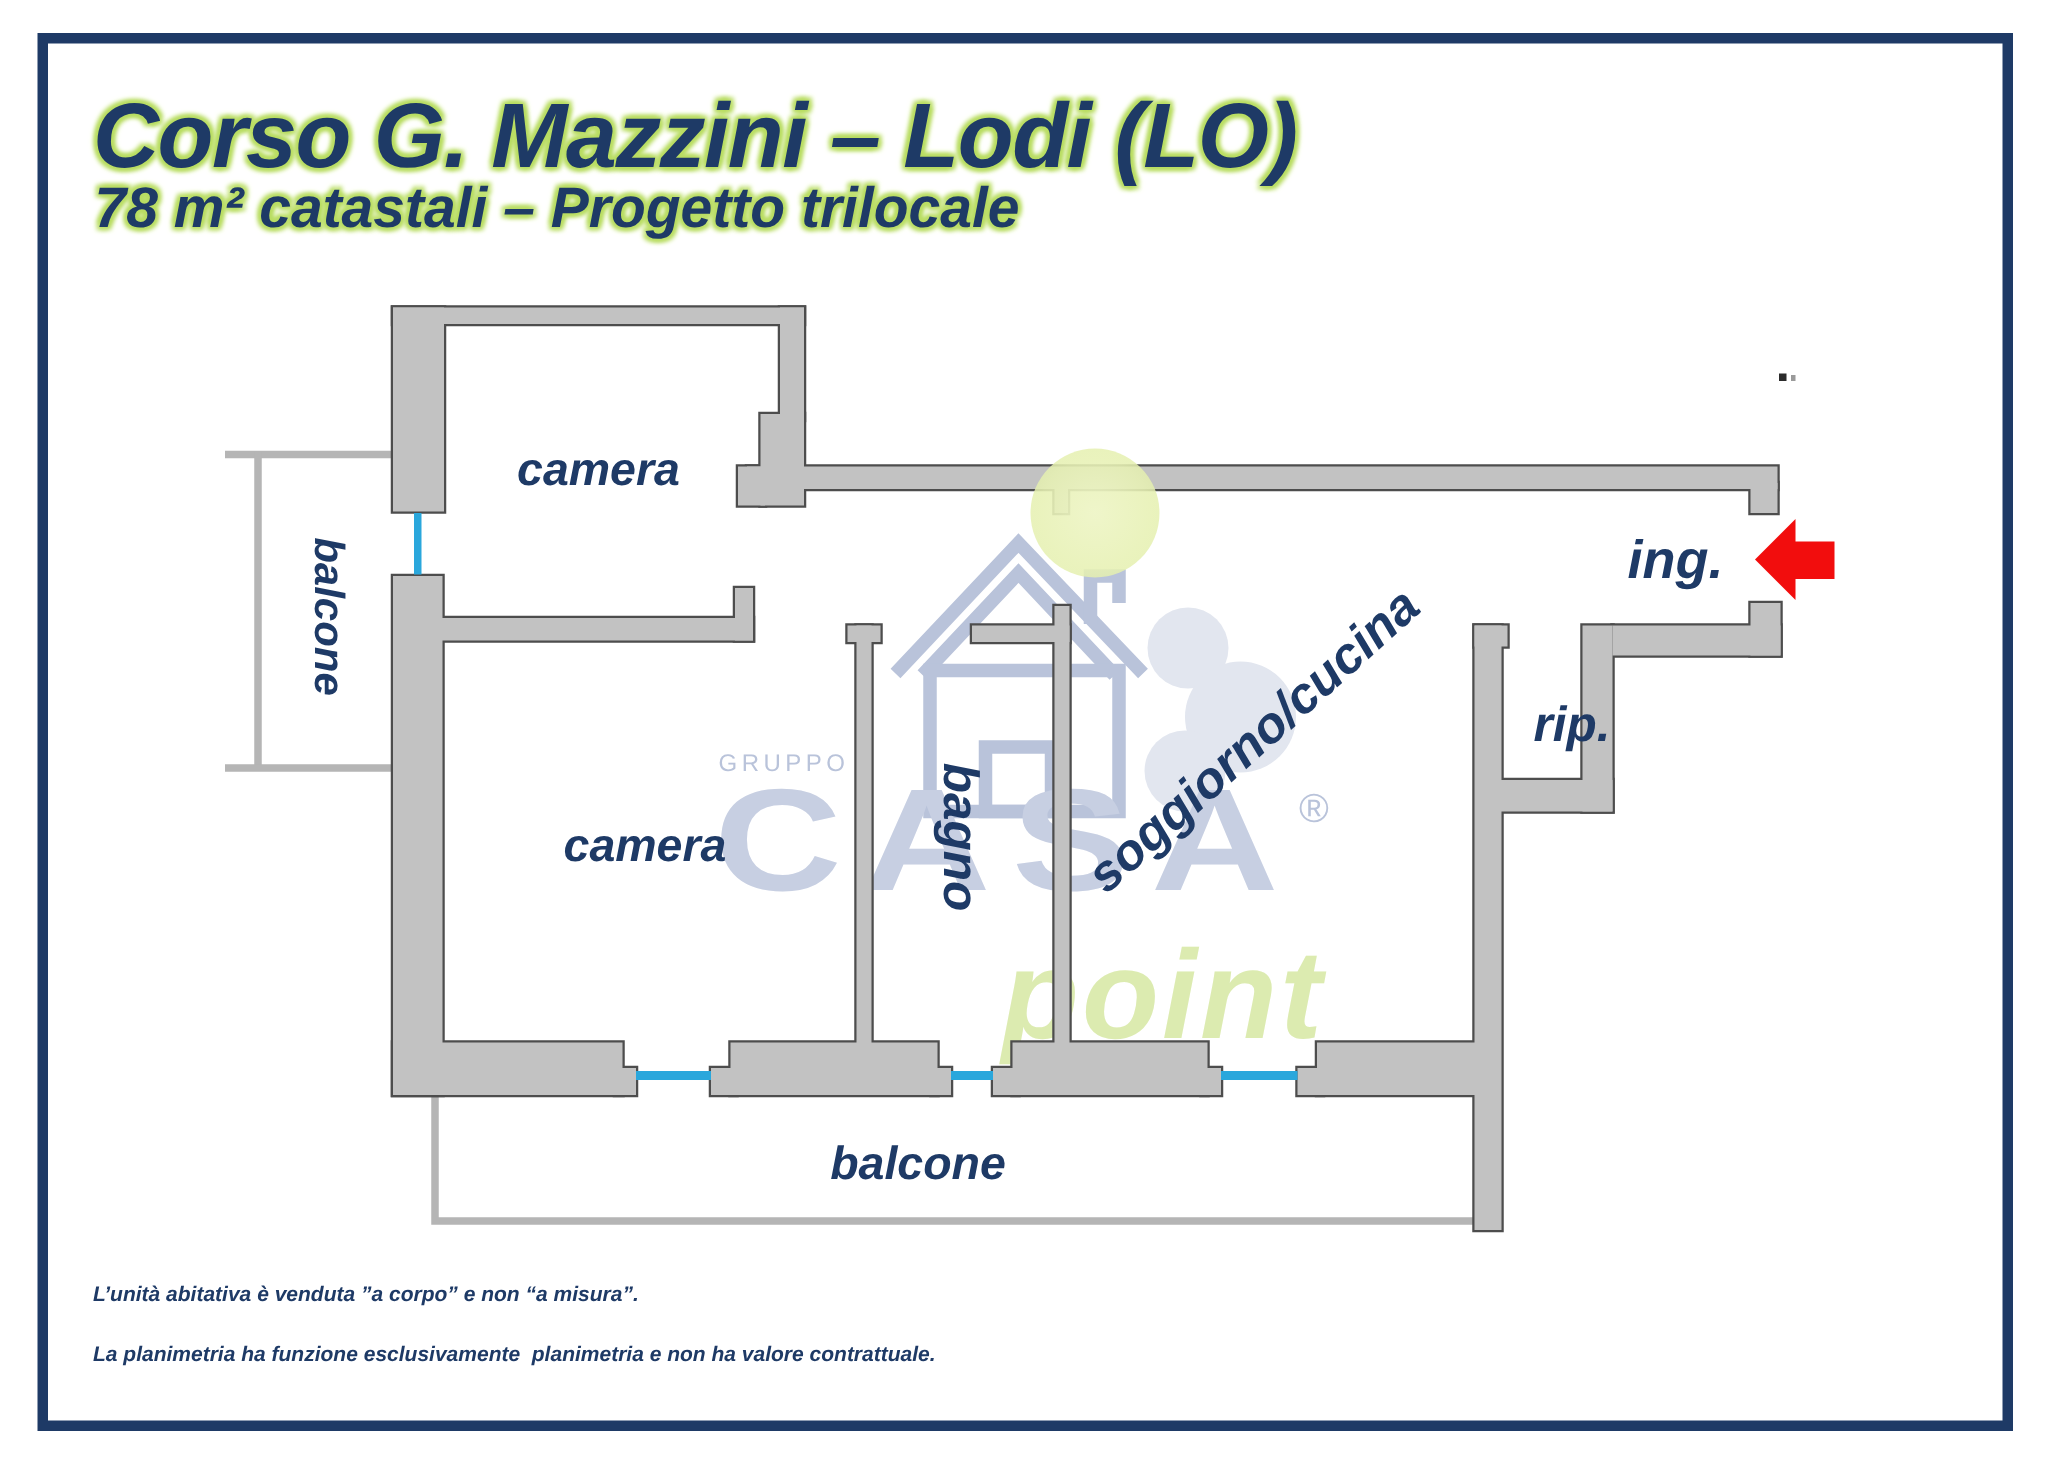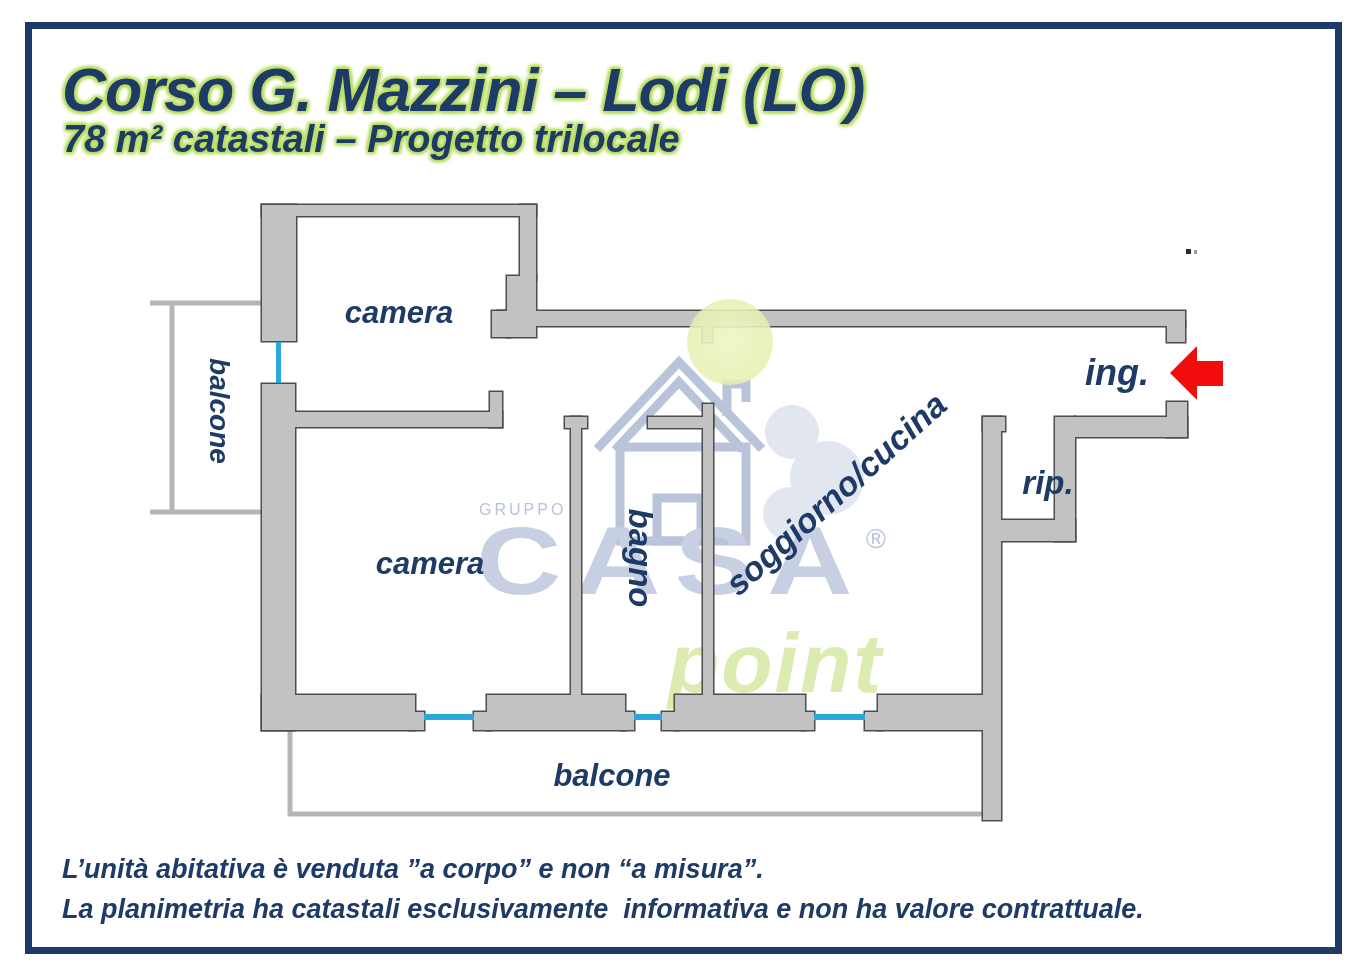--- a/index.html
+++ b/index.html
@@ -31,21 +31,21 @@
   #wm-gruppo{position:absolute;left:479px;top:501px;z-index:1;color:var(--wm-blue);
       font-size:16px;letter-spacing:3px;}
   #wm-brand{position:absolute;left:476px;top:512px;z-index:1;color:var(--wm-light-blue);
       font-size:118px;font-weight:bold;letter-spacing:14px;line-height:1;transform:scaleY(0.82);transform-origin:top left;}
   #wm-reg{position:absolute;left:866px;top:524px;z-index:1;color:var(--wm-blue);font-size:27px;}
   #wm-point{position:absolute;left:668px;top:596px;z-index:1;color:var(--wm-green);
       font-size:84px;font-weight:bold;font-style:italic;letter-spacing:2px;line-height:1;margin-top:25px;}
   #arrow-svg{z-index:5;}
   .dot{position:absolute;z-index:5;}
   .foot{position:absolute;color:var(--navy);font-weight:bold;font-style:italic;
-      font-size:27px;white-space:pre;z-index:5;}
+      font-size:14px;white-space:pre;z-index:5;}
   #foot1{left:62px;top:854px;}
   #foot2{left:62px;top:894px;}
   #lbl-camera-top{left:399px;top:313px;font-size:31px;}
   #lbl-camera-bottom{left:430px;top:564px;font-size:31px;}
   #lbl-bagno{left:640px;top:558px;font-size:33px;}
   #lbl-soggiorno{left:836px;top:494px;font-size:34px;}
   #lbl-rip{left:1048px;top:483px;font-size:33px;}
   #lbl-ing{left:1117px;top:373px;font-size:36px;}
   #lbl-balcone-left{left:219px;top:411px;font-size:28px;}
   #lbl-balcone-bottom{left:612px;top:776px;font-size:31px;}
@@ -141,15 +141,15 @@
   <div id="lbl-balcone-bottom" class="lbl">balcone</div>
 
   <svg id="arrow-svg" width="1366" height="976">
     <polygon points="1170,373 1197,346 1197,361 1223,361 1223,386 1197,386 1197,400" style="fill:var(--arrow-red);"></polygon>
   </svg>
 
   <div class="dot" style="left:1186px;top:249px;width:5px;height:5px;background:#2b2b2b;"></div>
   <div class="dot" style="left:1194px;top:250px;width:3px;height:4px;background:#9a9a9a;"></div>
 
   <div id="foot1" class="foot">L’unità abitativa è venduta ”a corpo” e non “a misura”.</div>
-  <div id="foot2" class="foot">La planimetria ha catastali esclusivamente  informativa e non ha valore contrattuale.</div>
+  <div id="foot2" class="foot">La planimetria ha funzione esclusivamente  planimetria e non ha valore contrattuale.</div>
 
 </div>
 
 </body></html>

